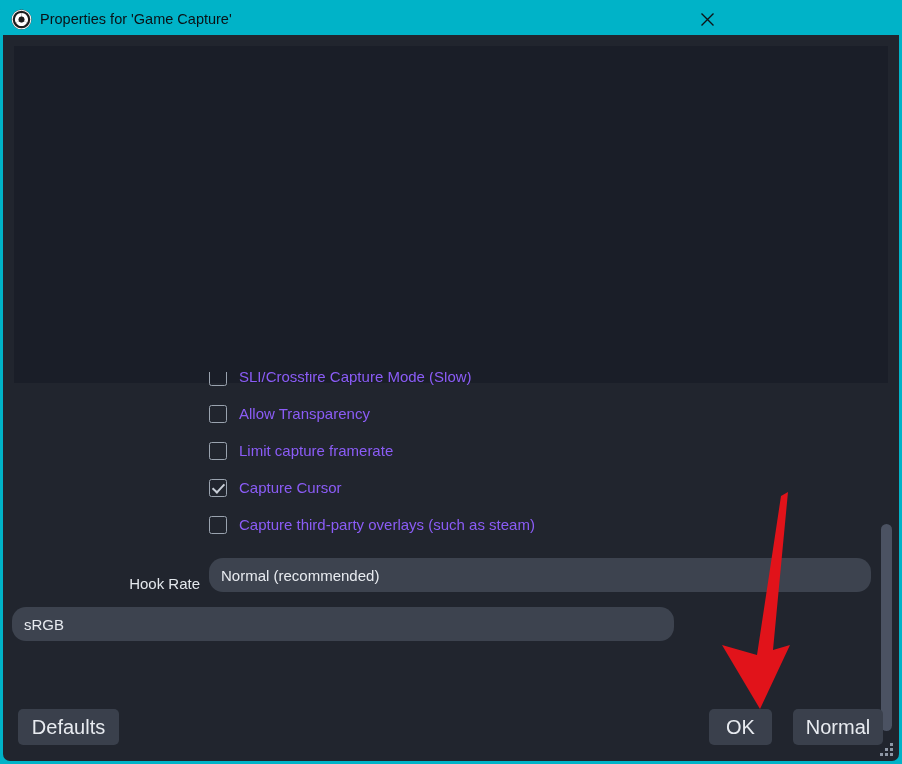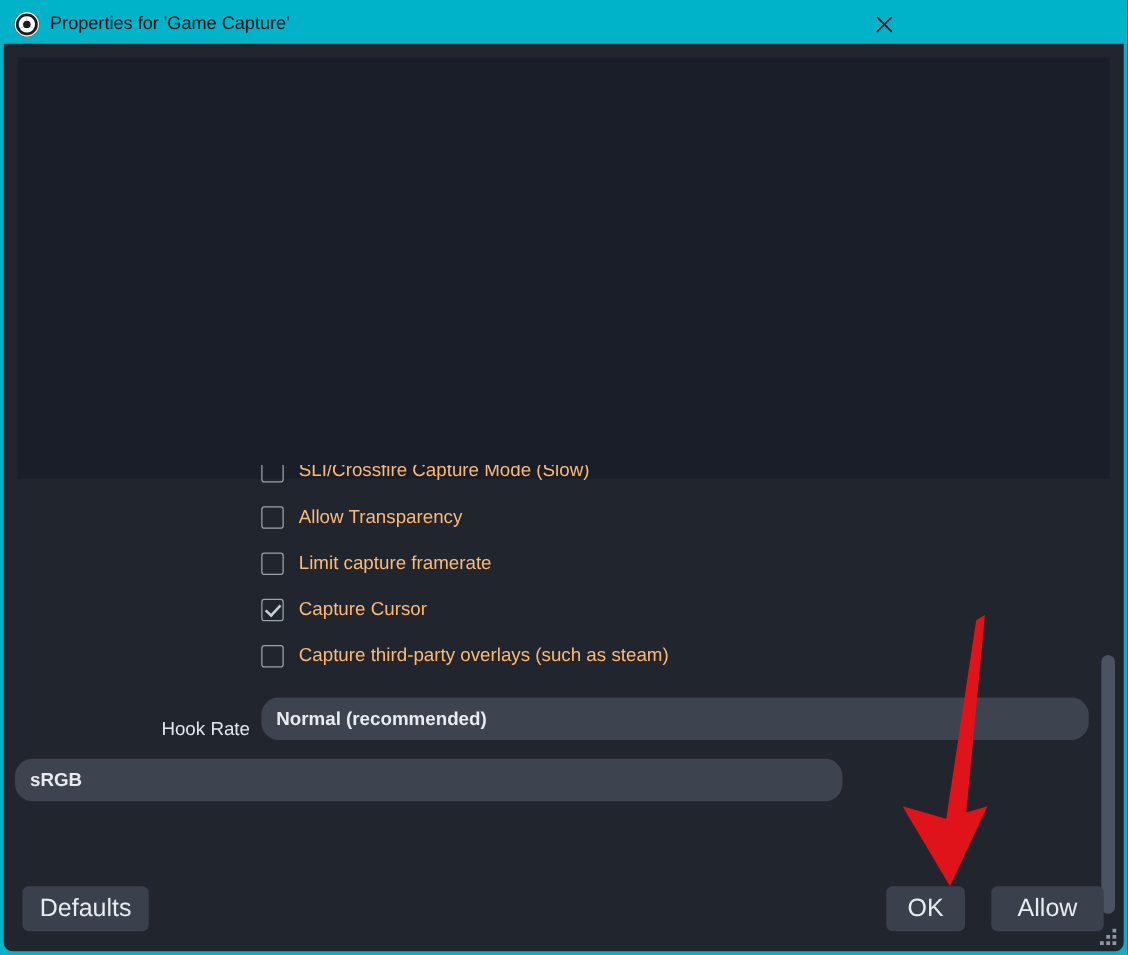--- a/index.html
+++ b/index.html
@@ -112,21 +112,21 @@
     position: absolute;
     left: 5px; top: 1px;
     width: 5px; height: 10px;
     border: solid #c9cfd8;
     border-width: 0 2px 2px 0;
     transform: rotate(43deg);
   }
   .check-label {
     margin-left: 12px;
     font-size: 15px;
-    color: #fdba74;
+    color: #8b5cf6;
     white-space: nowrap;
     cursor: pointer;
   }
 
   .combo-row {
     position: relative;
     height: 49px;
     display: flex;
     align-items: flex-end;
   }
@@ -142,21 +142,20 @@
     margin-left: 9px;
     width: 662px;
     height: 34px;
     background: #3d434f;
     border-radius: 14px;
     display: flex;
     align-items: center;
     padding-left: 12px;
     box-sizing: border-box;
     cursor: pointer;
-    font-weight: bold;
   }
   .combo-value {
     font-size: 15px;
     color: #e8ebf0;
     white-space: nowrap;
   }
 
   
   .scrollbar-track {
     position: absolute;
@@ -287,21 +286,21 @@
 
         </div>
       </div>
 
       <div class="scrollbar-track"></div>
       <div class="scrollbar-thumb"></div>
 
       <div class="footer">
         <button class="btn btn-defaults">Defaults</button>
         <button class="btn btn-ok">OK</button>
-        <button class="btn btn-cancel">Allow</button>
+        <button class="btn btn-cancel">Normal</button>
         <div class="grip">
           <i style="left:10px;top:0px"></i>
           <i style="left:10px;top:5px"></i>
             <i style="left:5px;top:5px"></i>
           <i style="left:10px;top:10px"></i>
             <i style="left:5px;top:10px"></i>
             <i style="left:0px;top:10px"></i>
         </div>
       </div>
 

